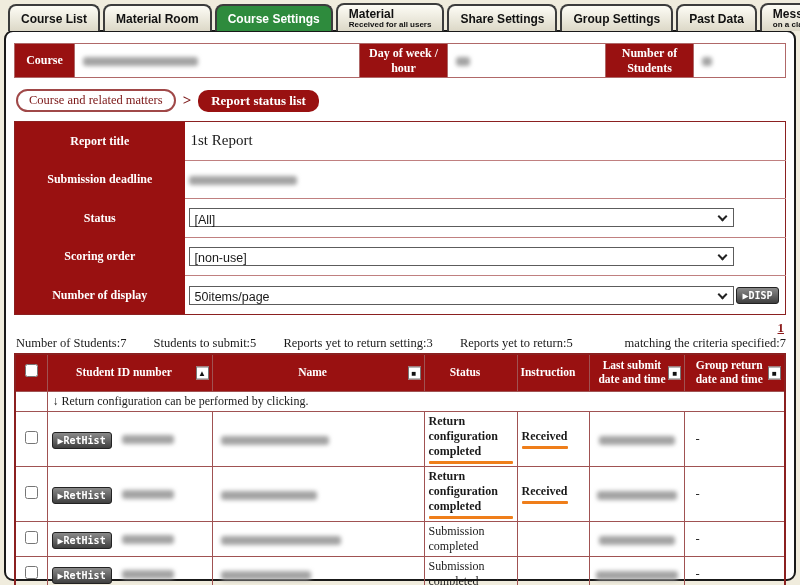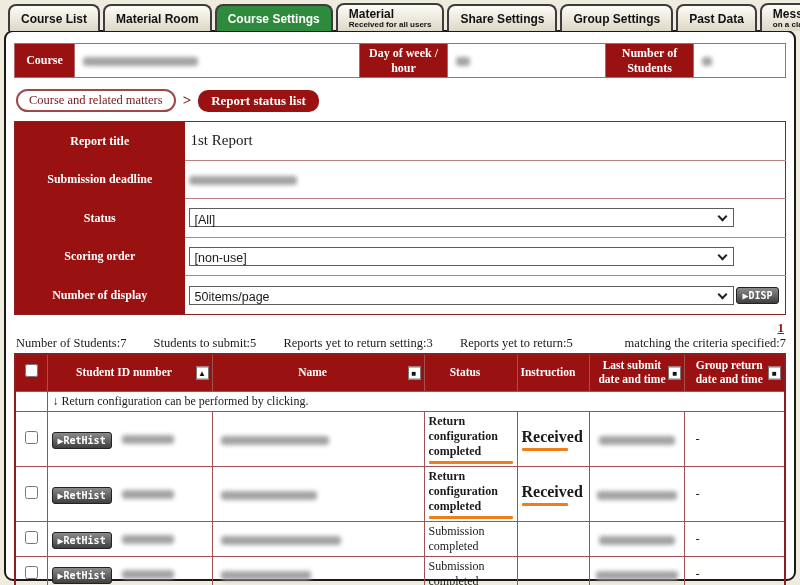--- a/index.html
+++ b/index.html
@@ -96,21 +96,21 @@
     position:absolute; right:3px; top:50%; transform:translateY(-50%);
     width:13px; height:13px; background:#fff; border:1px solid #777;
     color:#111; font-size:8px; line-height:12px; text-align:center; cursor:pointer;
   }
   .sortbox:empty { display:none; }
   .noterow td { font-size:12px; padding:2px 5px; height:19px; }
   td.cb { width:32px; text-align:center; }
   td.idcell { width:165px; padding:2px 4px; white-space:nowrap; }
   td.namecell { width:212px; padding:2px 4px 2px 8px; }
   td.stcell { width:93px; padding:2px 4px; font-size:12px; }
-  td.incell { width:60px; padding:2px 4px; font-size:16px; }
+  td.incell { width:60px; padding:2px 4px; font-size:12px; }
   td.sucell { width:95px; text-align:center; }
   td.recell { width:100px; padding:2px 4px 2px 10px; font-size:12.5px; }
   tr.datarow { height:29px; }
   tr.datarow.tall { height:37px; }
   .hl-text { font-weight:bold; }
   .obar { height:3px; background:#ef7e1a; margin-top:2px; border-radius:1px; }
   .obar.short { width:46px; }
   input[type=checkbox] { width:13px; height:13px; margin:0; cursor:pointer; }
 </style>
 </head>

